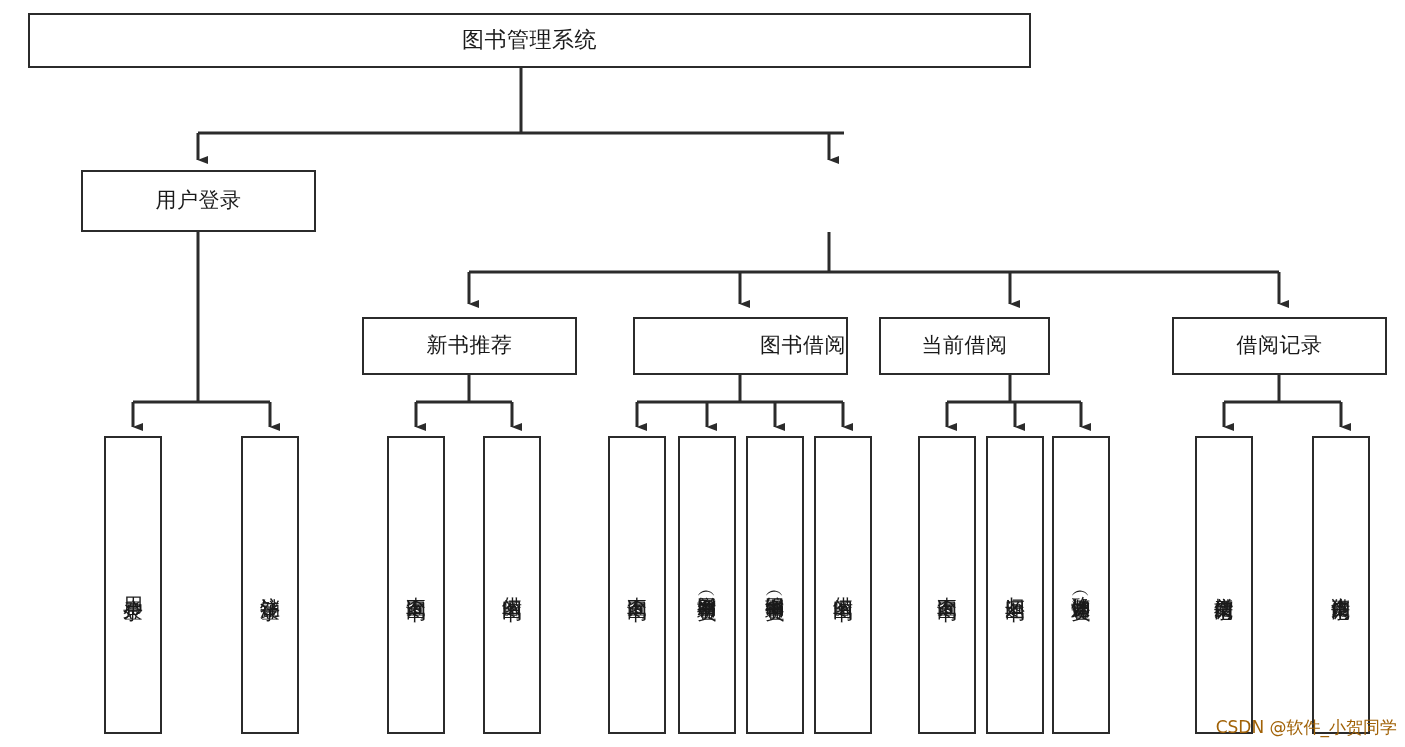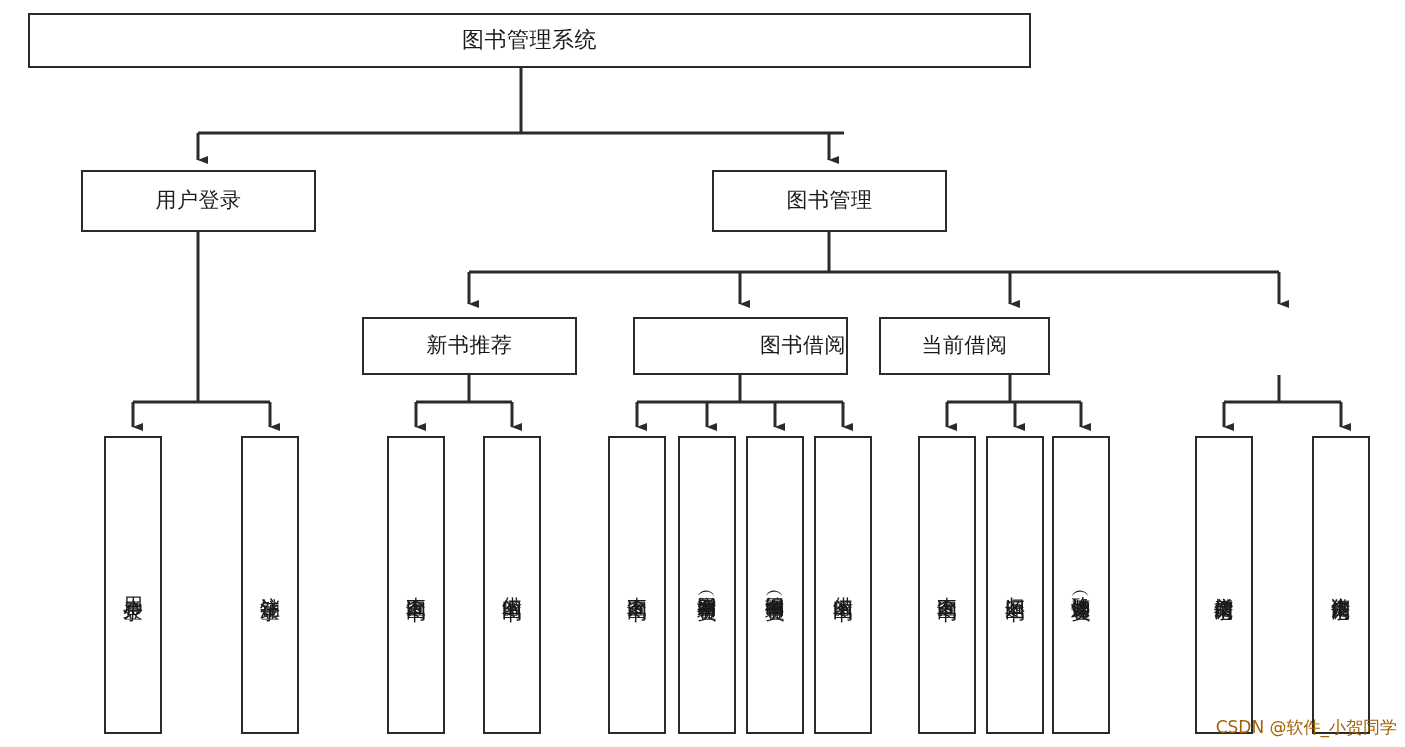--- a/index.html
+++ b/index.html
@@ -134,33 +134,33 @@
     </g>
   </svg>
 
   <div class="node h root" style="left:20px; top:13px; width:1003px; height:55px;margin-left:8px;">
     <span class="node-label">图书管理系统</span>
   </div>
 
   <div class="node h" style="left:81px; top:170px; width:235px; height:62px;">
     <span class="node-label">用户登录</span>
   </div>
-  <div class="node h" style="left:712px; top:170px; width:235px; height:62px;">
-    <span class="node-label">图书管理</span>
-  </div>
 
   <div class="node h" style="left:362px; top:317px; width:215px; height:58px;">
     <span class="node-label">新书推荐</span>
   </div>
   <div class="node h" style="left:633px; top:317px; width:215px; height:58px;justify-content:flex-end;">
     <span class="node-label">图书借阅</span>
   </div>
   <div class="node h" style="left:879px; top:317px; width:171px; height:58px;">
     <span class="node-label">当前借阅</span>
   </div>
+  <div class="node h" style="left:1172px; top:317px; width:215px; height:58px;">
+    <span class="node-label">借阅记录</span>
+  </div>
 
   <div class="node v" style="left:104px; top:436px; width:58px; height:298px;">
     <span class="node-label">用户登录</span>
   </div>
   <div class="node v" style="left:241px; top:436px; width:58px; height:298px;">
     <span class="node-label">注销登录</span>
   </div>
 
   <div class="node v" style="left:387px; top:436px; width:58px; height:298px;">
     <span class="node-label">查询图书</span>

